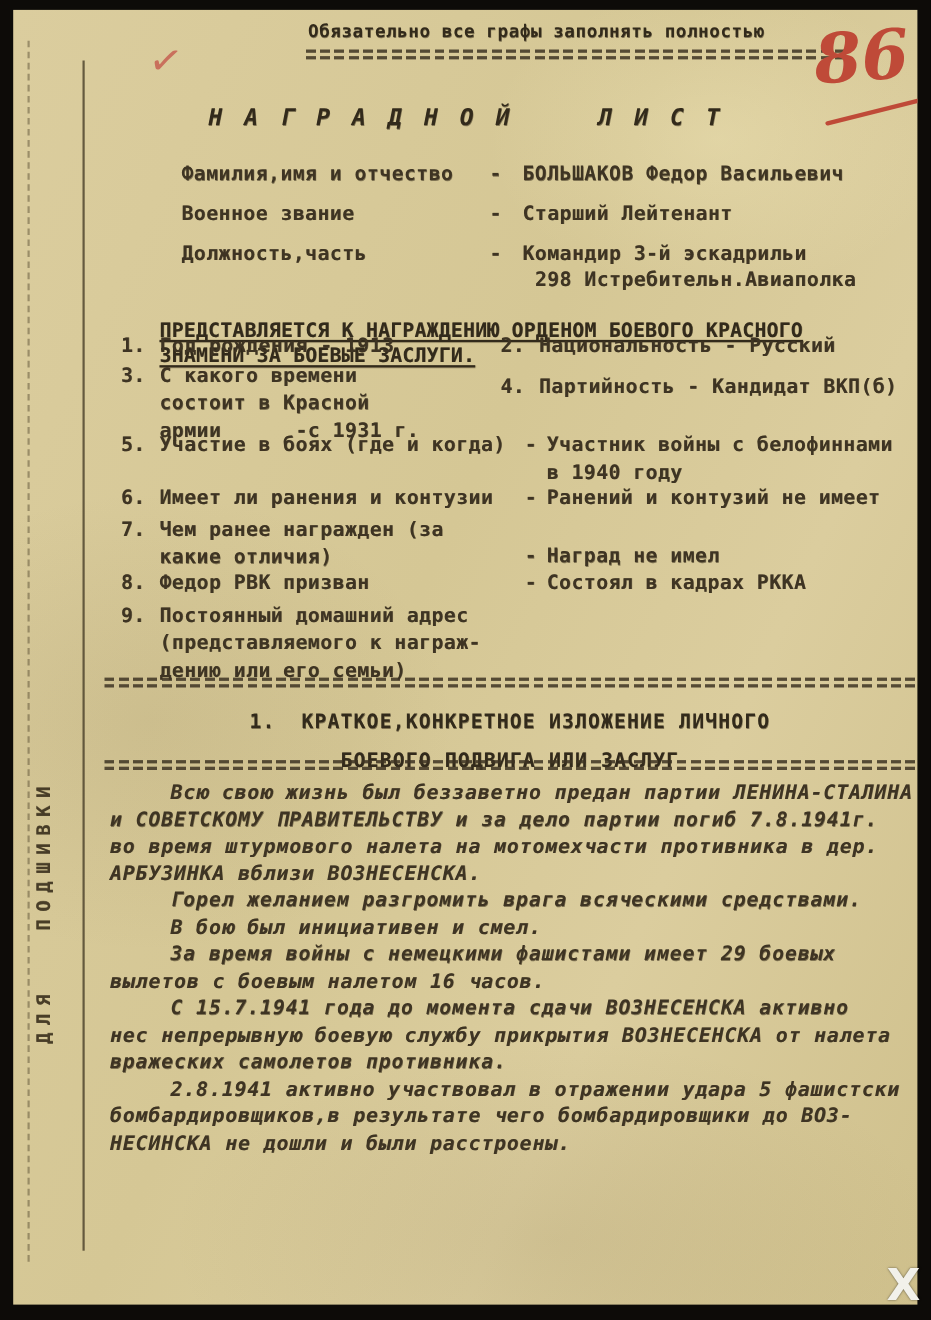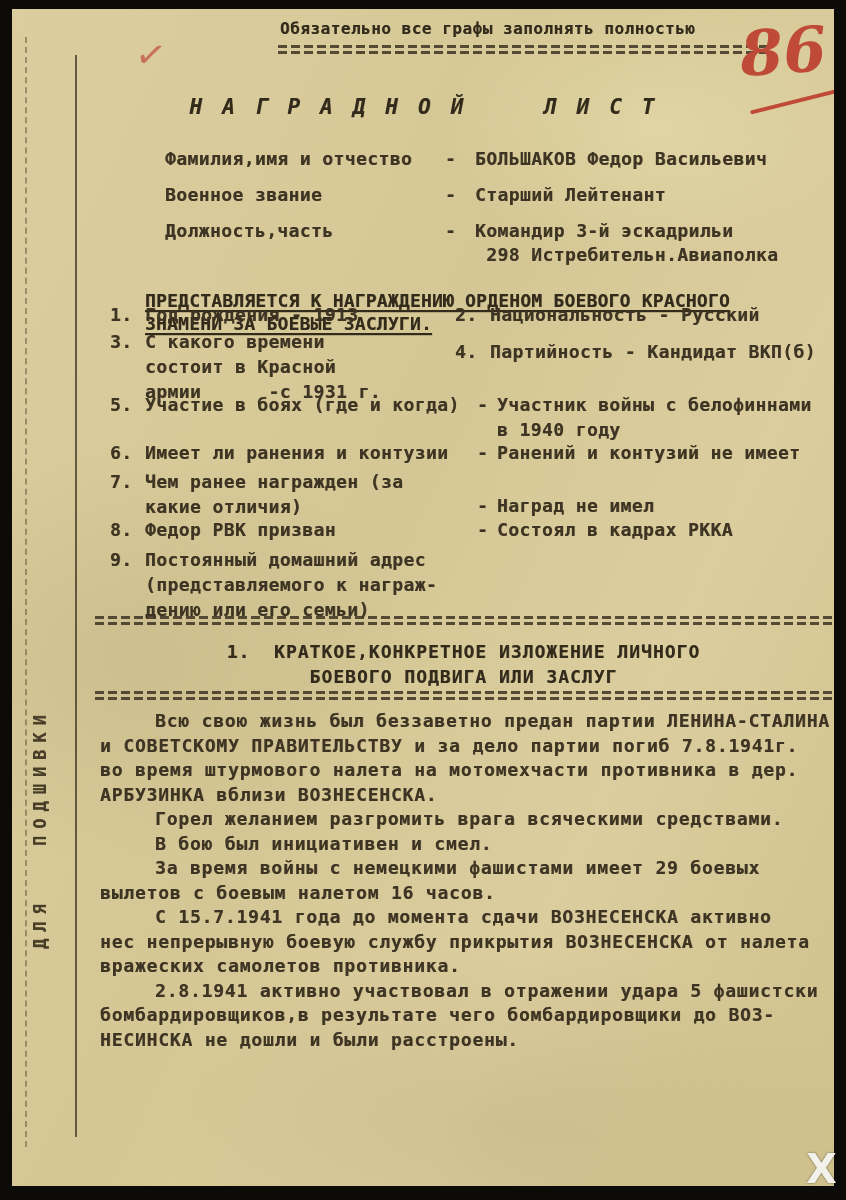--- a/index.html
+++ b/index.html
@@ -57,25 +57,25 @@
 
   
   .item{position:absolute;display:flex;font-size:18px;letter-spacing:.4px;line-height:25px;}
   .item .num{flex:0 0 35px;}
   .item .label{flex:0 0 332px;}
   .item .dash{flex:0 0 20px;}
   .item .value{flex:1;}
   .offset-down{margin-top:24px;}
 
   .divider-main{position:absolute;left:83px;width:737px;}
-  .section-heading{position:absolute;left:83px;top:630px;width:737px;text-align:center;font-size:18px;line-height:25px;letter-spacing:1px;color:var(--ink-strong);}
+  .section-heading{position:absolute;left:83px;top:630px;width:737px;text-align:center;font-size:18px;line-height:35px;letter-spacing:1px;color:var(--ink-strong);}
 
   
   .body-text{position:absolute;left:88px;top:700px;width:738px;font-size:18px;line-height:24.5px;letter-spacing:.8px;}
-  .body-text p{text-indent:55px;}
+  .body-text p{text-indent:55px;font-style:italic;}
 
   .watermark{position:absolute;left:806px;top:1146px;color:#f2f1ea;font-size:40px;font-weight:700;font-family:"DejaVu Sans","Liberation Sans",sans-serif;text-shadow:0 0 2px rgba(0,0,0,.6);}
 </style>
 </head>
 <body>
 
 <div class="page">
   <div class="paper">
 
     <div class="perforation"></div>

